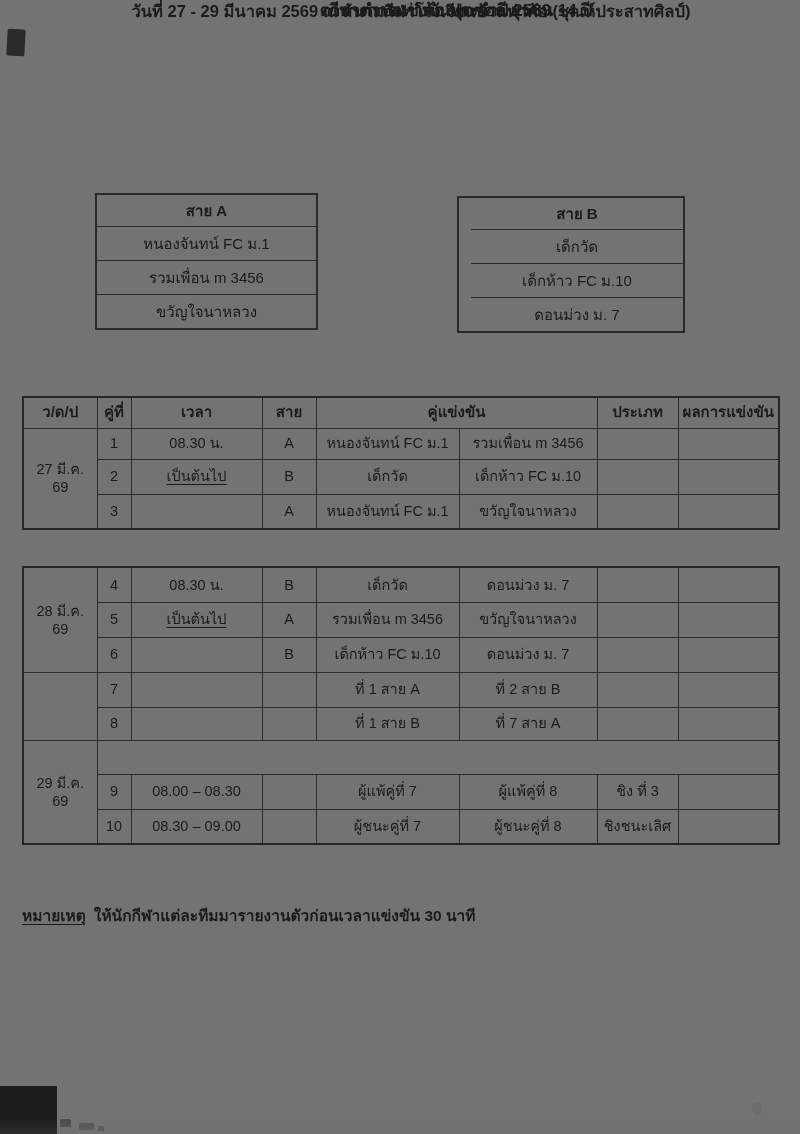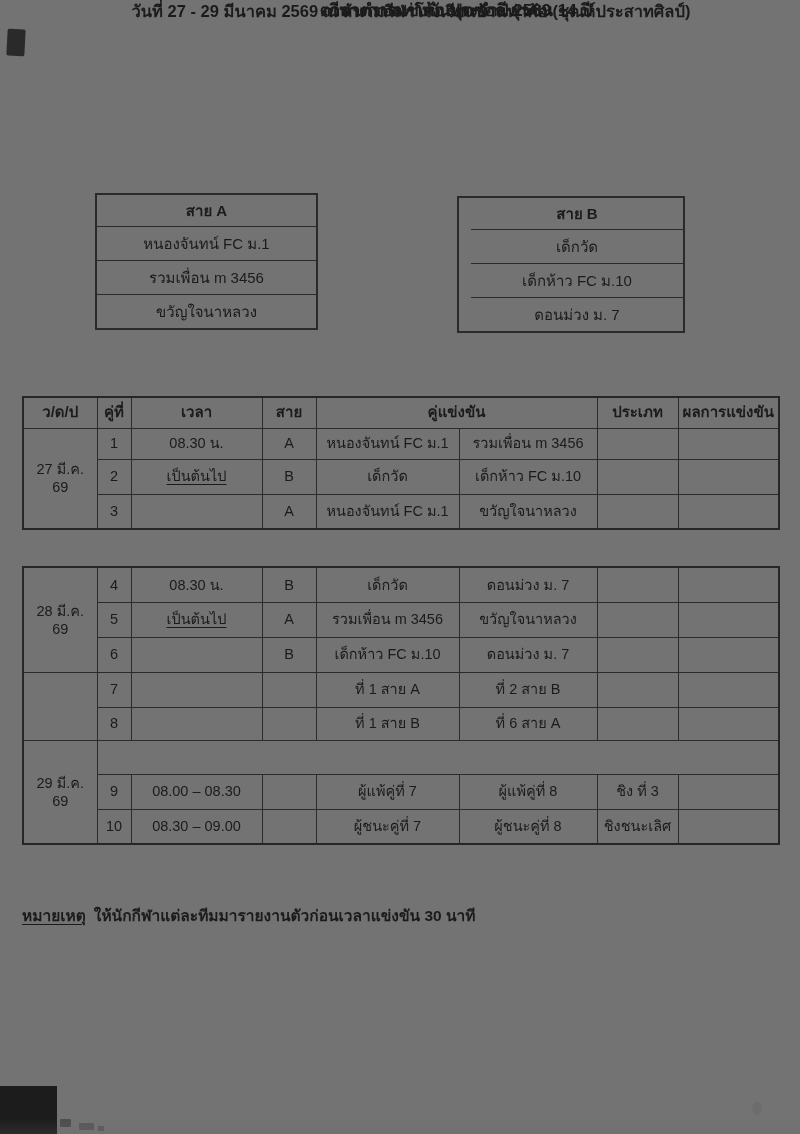--- a/index.html
+++ b/index.html
@@ -177,21 +177,21 @@
       <td>ที่ 1 สาย A</td>
       <td>ที่ 2 สาย B</td>
       <td></td>
       <td></td>
     </tr>
     <tr style="height:33px">
       <td>8</td>
       <td></td>
       <td></td>
       <td>ที่ 1 สาย B</td>
-      <td>ที่ 6 สาย A</td>
+      <td>ที่ 7 สาย A</td>
       <td></td>
       <td></td>
     </tr>
     <tr style="height:34px">
       <td rowspan="3" class="datecell">
         <div>29 มี.ค.</div>
         <div>69</div>
       </td>
       <td colspan="7"></td>
     </tr>

